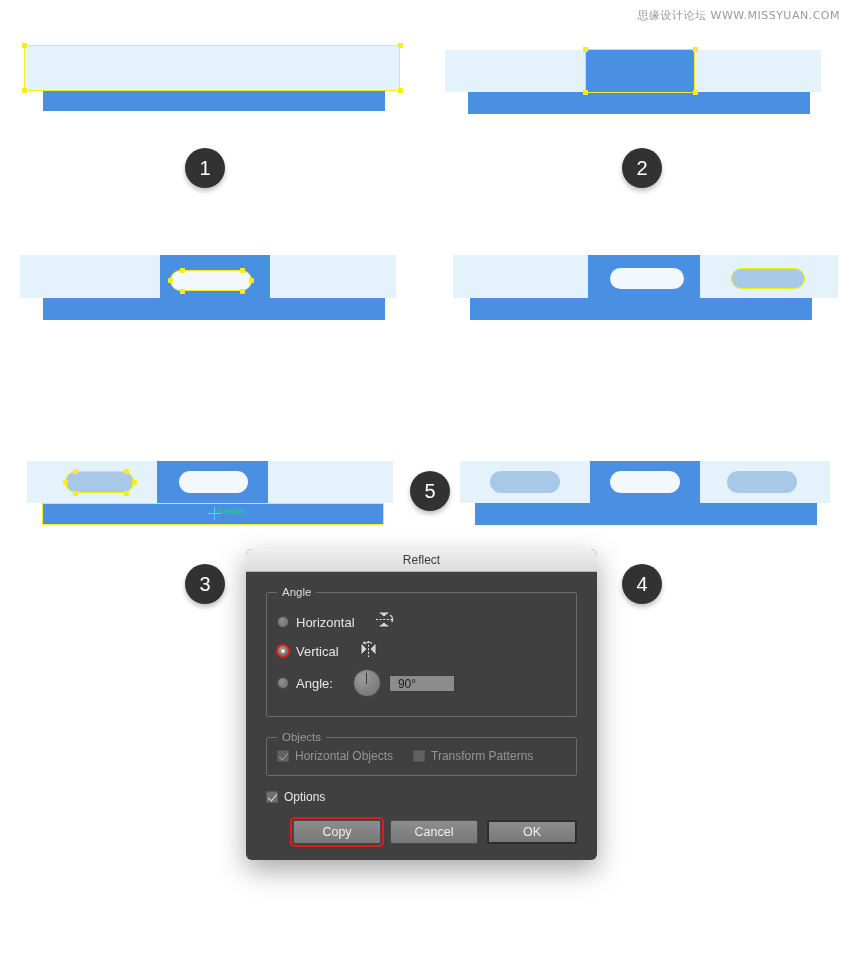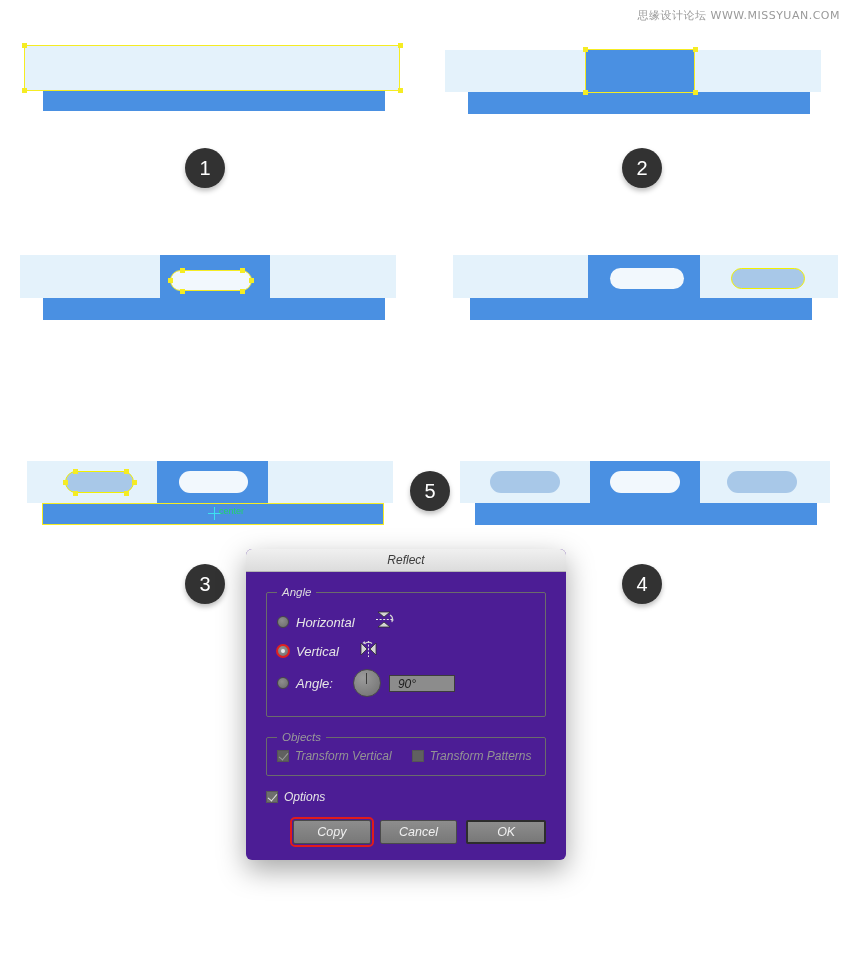--- a/index.html
+++ b/index.html
@@ -124,27 +124,26 @@
     background: #3de0f0;
   }
   .snap-cross::before { left: 6px; top: 0; width: 1px; height: 13px; }
   .snap-cross::after  { top: 6px; left: 0; height: 1px; width: 13px; }
 
   
   .dialog {
     position: absolute;
     left: 246px;
     top: 549px;
-    width: 320px;
-    background: #4c1d95;
+    width: 351px;
+    background: #404040;
     border-radius: 6px;
     box-shadow: 0 10px 28px rgba(0,0,0,0.35);
     overflow: hidden;
     font-family: "Liberation Sans", sans-serif;
-    font-style: italic;
   }
   .titlebar {
     height: 22px;
     background: linear-gradient(to bottom, #f0f0f0 0%, #dcdcdc 100%);
     border-bottom: 1px solid #b4b4b4;
     text-align: center;
     font-size: 12px;
     line-height: 22px;
     color: #3c3c3c;
   }
@@ -365,21 +364,21 @@
     <div class="pill-white" style="left:179px;top:21px;width:69px;height:22px;"></div>
     <div class="pill-steel-sel" style="left:65px;top:21px;width:69px;height:22px;"></div>
     <div class="handle" style="left:73px;top:19px;"></div>
     <div class="handle" style="left:124px;top:19px;"></div>
     <div class="handle" style="left:73px;top:41px;"></div>
     <div class="handle" style="left:124px;top:41px;"></div>
     <div class="handle" style="left:63px;top:30px;"></div>
     <div class="handle" style="left:132px;top:30px;"></div>
     <div class="sel-frame filled" style="left:42px;top:53px;width:342px;height:22px;"></div>
     <div class="snap-cross" style="left:208px;top:57px;"></div>
-    <div class="snap-label" style="left:219px;top:56px;">center</div>
+    <div class="snap-label" style="left:219px;top:56px;font-weight:bold;">center</div>
   </div>
 </div>
 
 <div class="badge" style="left:410px;top:471px;">5</div>
 
 <div class="step" style="left:455px;top:450px;width:395px;height:90px;">
   <div class="stage" style="left:0;top:0;width:395px;height:90px;">
     <div class="panel-light" style="left:5px;top:11px;width:130px;height:42px;"></div>
     <div class="panel-light" style="left:245px;top:11px;width:130px;height:42px;"></div>
     <div class="block-blue" style="left:135px;top:11px;width:110px;height:42px;"></div>
@@ -432,21 +431,21 @@
         <span class="opt-label">Angle:</span>
         <span class="dial"></span>
         <span class="angle-input">90°</span>
       </div>
     </fieldset>
 
     <fieldset class="group disabled">
       <legend>Objects</legend>
       <div class="opt-row">
         <span class="cb dim checked"></span>
-        <span class="cb-label dim">Transform Vertical</span>
+        <span class="cb-label dim">Horizontal Objects</span>
         <span class="spacer"></span>
         <span class="cb dim"></span>
         <span class="cb-label dim">Transform Patterns</span>
       </div>
     </fieldset>
 
     <div class="preview-row">
       <span class="cb checked"></span>
       <span class="cb-label">Options</span>
     </div>

